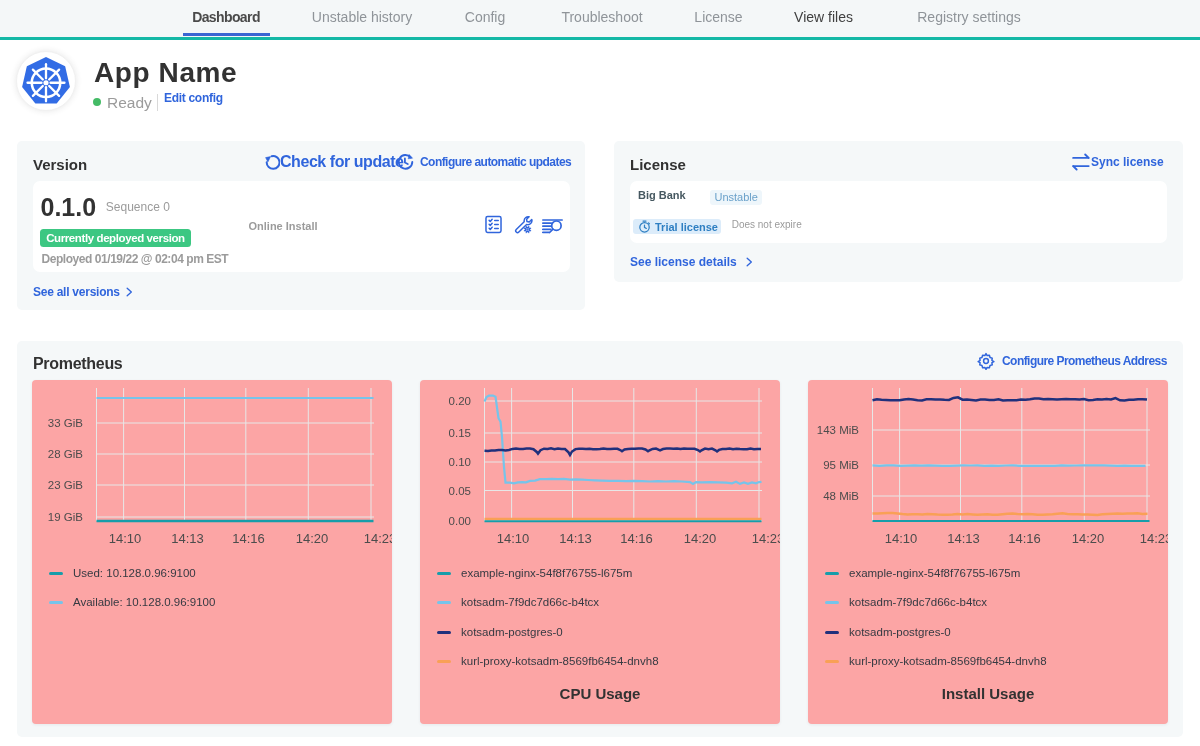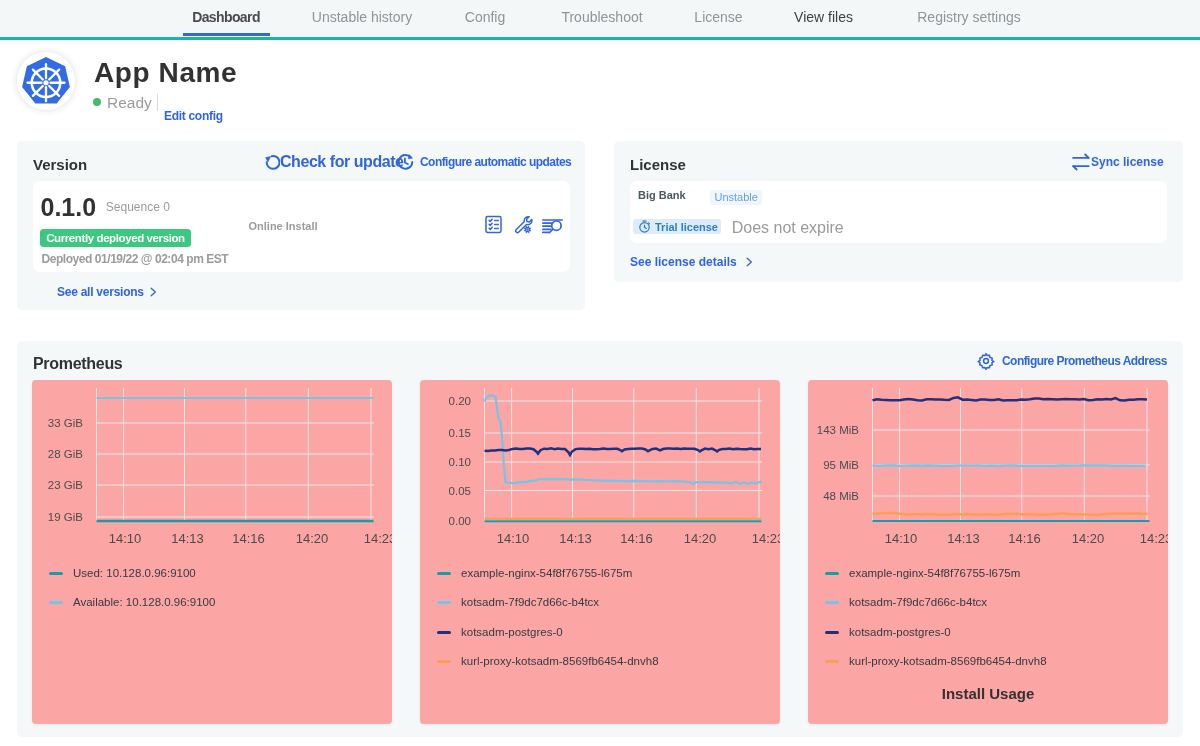--- a/index.html
+++ b/index.html
@@ -33,21 +33,21 @@
         <path d="M59.0 53.5 L87.0 53.5"></path>
         <path d="M56.4 47.1 L76.2 27.3"></path>
 </g>
 <circle cx="50.0" cy="53.5" r="5.2" fill="#fff"></circle>
 </svg>
   </div>
 <div style="position:absolute;left:94px;top:56.5px;font-size:28px;font-weight:bold;color:#323232;white-space:nowrap;letter-spacing:0.6px;">App Name</div>
 <div style="position:absolute;left:93px;top:98px;width:8px;height:8px;border-radius:50%;background:#44bb66;"></div>
 <div style="position:absolute;left:107px;top:93.8px;font-size:15.5px;color:#9b9b9b;white-space:nowrap;">Ready</div>
 <div style="position:absolute;left:157px;top:93.5px;width:1px;height:17px;background:#d9d9d9;"></div>
-<div style="position:absolute;left:164px;top:109px;font-size:12px;font-weight:bold;color:#3065dc;white-space:nowrap;letter-spacing:-0.3px;">Edit config</div>
+<div style="position:absolute;left:164px;top:91px;font-size:12px;font-weight:bold;color:#3065dc;white-space:nowrap;letter-spacing:-0.3px;">Edit config</div>
 
 <div class="panel" style="left:17px;top:141px;width:568px;height:169px;"></div>
 <div style="position:absolute;left:33px;top:156.3px;font-size:15px;font-weight:bold;color:#323232;white-space:nowrap;">Version</div>
 <div class="link" style="left:263px;top:153px;font-size:16px;letter-spacing:-0.45px;">
     <svg width="17" height="18" viewBox="0 0 17 18" fill="none">
 <path d="M3.7 9.3 A 6.4 6.4 0 1 0 8.7 3.2" stroke="#3065dc" stroke-width="2.0" stroke-linecap="round"></path>
 <path d="M2.6 4.6 L 7.6 3.6 L 4.9 8.9 Z" fill="#3065dc" stroke="#3065dc" stroke-width="0.6" stroke-linejoin="round"></path>
 </svg>
     <span>Check for update</span>
   </div>
@@ -91,21 +91,21 @@
 </svg></div>
 <div style="position:absolute;left:542px;top:219px;"><svg width="21" height="15" viewBox="0 0 21 15" fill="none" stroke="#3065dc" stroke-width="1.7" stroke-linecap="round">
 <path d="M0.8 1.0 H 20.2"></path>
 <path d="M0.8 4.1 H 9.4"></path>
 <path d="M0.8 7.2 H 9.0"></path>
 <path d="M0.8 10.3 H 8.8"></path>
 <path d="M0.8 13.4 H 7.0"></path>
 <circle cx="14.4" cy="6.7" r="4.7"></circle>
 <path d="M11.0 10.2 L 7.6 13.5"></path>
 </svg></div>
-<div class="link" style="left:33px;top:284.5px;gap:4px;font-size:12px;letter-spacing:-0.25px;margin-left:24px;">
+<div class="link" style="left:33px;top:284.5px;gap:4px;font-size:12px;letter-spacing:-0.25px;">
     <span>See all versions</span>
     <svg width="10" height="10" viewBox="0 0 12 12" fill="none" stroke="#3065dc" stroke-width="1.6" stroke-linecap="round" stroke-linejoin="round" style="display:block">
       <path d="M3.8 1.4 L8.8 6 L3.8 10.6"></path>
     </svg>
   </div>
 
 <div class="panel" style="left:614px;top:141px;width:569px;height:141px;"></div>
 <div style="position:absolute;left:630px;top:156.3px;font-size:15px;font-weight:bold;color:#323232;white-space:nowrap;">License</div>
 <div class="link" style="left:1071px;top:153px;font-size:12px;">
     <svg width="20" height="18" viewBox="0 0 21 19" fill="none" stroke="#3065dc" stroke-width="2" stroke-linecap="round" stroke-linejoin="round">
@@ -121,21 +121,21 @@
 <div style="position:absolute;left:710px;top:190px;height:15px;background:#eef6fb;border-radius:3px;color:#6aa1ca;font-size:11px;line-height:15px;padding:0 4.5px;">Unstable</div>
 <div style="position:absolute;left:633px;top:218.8px;height:15.5px;background:#dcecfa;border-radius:3px;display:flex;align-items:center;padding:0 3.5px 0 4.5px;">
     <svg width="13" height="13" viewBox="0 0 24 24" fill="none" stroke="#2e7fc2" stroke-width="2.3" stroke-linecap="round">
       <circle cx="12" cy="13.5" r="8.7"></circle>
       <path d="M12 9.5 v4 l3.4 2.1"></path>
       <path d="M9.3 2 h5.4"></path>
       <path d="M19.3 5.2 l1.7 1.7"></path>
     </svg>
     <span style="margin-left:4.5px;font-size:11px;font-weight:bold;color:#2e7fc2;">Trial license</span>
   </div>
-<div style="position:absolute;left:731.7px;top:219.4px;font-size:16px;color:#9b9b9b;white-space:nowrap;">Does not expire</div>
+<div style="position:absolute;left:731.7px;top:219.4px;font-size:10px;color:#9b9b9b;white-space:nowrap;">Does not expire</div>
 <div class="link" style="left:630px;top:255px;gap:7px;font-size:12px;text-align:center;">
     <span>See license details</span>
     <svg width="10" height="10" viewBox="0 0 12 12" fill="none" stroke="#3065dc" stroke-width="1.6" stroke-linecap="round" stroke-linejoin="round" style="display:block">
       <path d="M3.8 1.4 L8.8 6 L3.8 10.6"></path>
     </svg>
   </div>
 
 <div class="panel" style="left:17px;top:341px;width:1166px;height:396px;"></div>
 <div style="position:absolute;left:33px;top:354.6px;font-size:16px;font-weight:bold;color:#323232;white-space:nowrap;letter-spacing:-0.3px;">Prometheus</div>
 <div class="link" style="left:977px;top:352px;gap:7px;font-size:12px;letter-spacing:-0.55px;">
@@ -204,20 +204,21 @@
       <text x="348" y="163" text-anchor="middle" font-size="13" fill="#4c4c4c">14:23</text>
     </svg>
     <div style="position:absolute;left:17px;top:192.0px;width:14px;height:3px;border-radius:2px;background:#179daa"></div>
     <div style="position:absolute;left:41px;top:186.9px;font-size:11.5px;color:#363a42;white-space:nowrap">example-nginx-54f8f76755-l675m</div>
     <div style="position:absolute;left:17px;top:221.3px;width:14px;height:3px;border-radius:2px;background:#76c4ea"></div>
     <div style="position:absolute;left:41px;top:216.2px;font-size:11.5px;color:#363a42;white-space:nowrap">kotsadm-7f9dc7d66c-b4tcx</div>
     <div style="position:absolute;left:17px;top:250.6px;width:14px;height:3px;border-radius:2px;background:#20307c"></div>
     <div style="position:absolute;left:41px;top:245.5px;font-size:11.5px;color:#363a42;white-space:nowrap">kotsadm-postgres-0</div>
     <div style="position:absolute;left:17px;top:279.9px;width:14px;height:3px;border-radius:2px;background:#f9a056"></div>
     <div style="position:absolute;left:41px;top:274.8px;font-size:11.5px;color:#363a42;white-space:nowrap">kurl-proxy-kotsadm-8569fb6454-dnvh8</div>
+<div style="position:absolute;left:0;width:100%;top:304.8px;text-align:center;font-size:15px;font-weight:bold;color:#323232;">CPU Usage</div>
   </div>
 <div class="card" style="left:808px;">
     <svg width="360" height="170" viewBox="0 0 360 170" style="display:block">
       <line x1="64.5" y1="8" x2="64.5" y2="141" stroke="#e7e7e7"></line>
       <line x1="91.6" y1="8" x2="91.6" y2="141" stroke="#e7e7e7"></line>
       <line x1="152.5" y1="8" x2="152.5" y2="141" stroke="#e7e7e7"></line>
       <line x1="213.8" y1="8" x2="213.8" y2="141" stroke="#e7e7e7"></line>
       <line x1="276.3" y1="8" x2="276.3" y2="141" stroke="#e7e7e7"></line>
       <line x1="339" y1="8" x2="339" y2="141" stroke="#e7e7e7"></line>
       <line x1="64.5" y1="50" x2="342" y2="50" stroke="#e7e7e7"></line>

